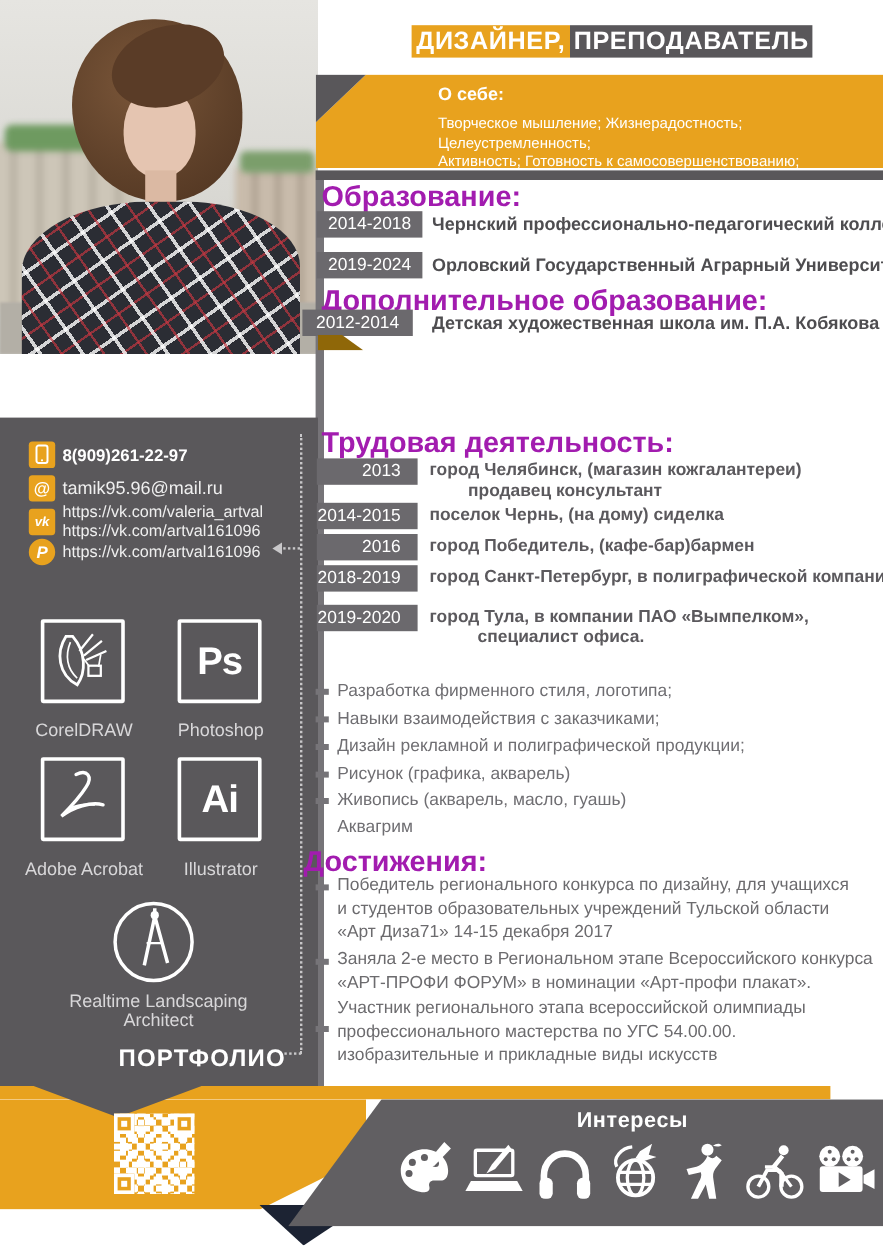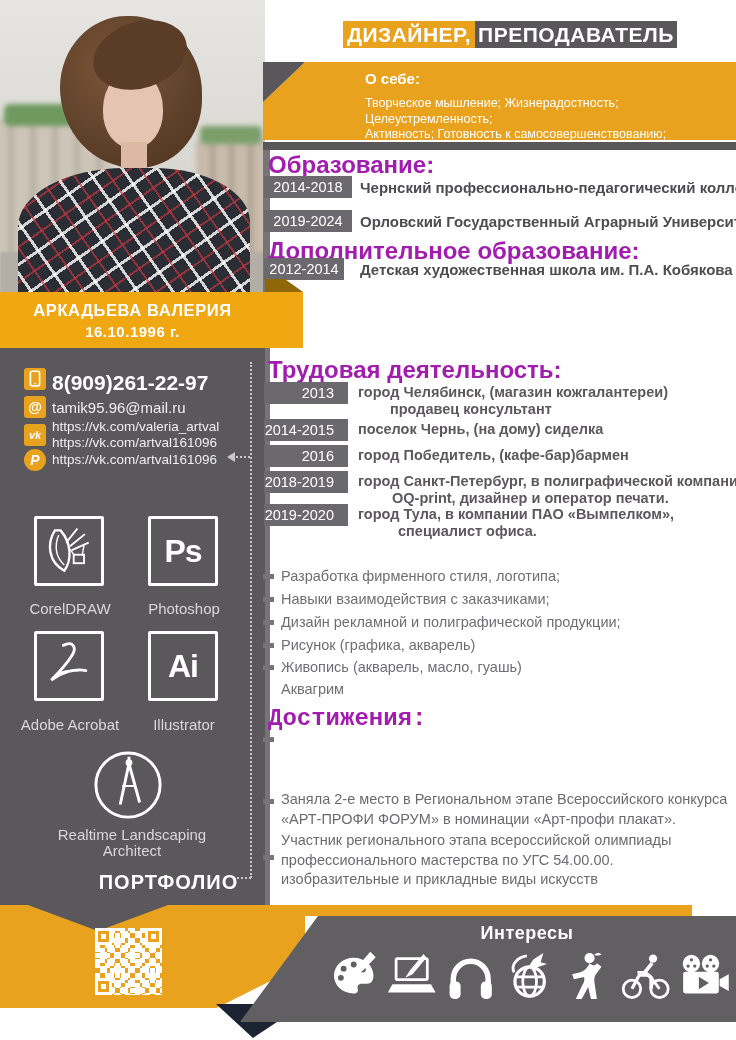--- a/index.html
+++ b/index.html
@@ -123,38 +123,34 @@
   <div class="abs about-tri"></div>
   <div class="abs gbar"></div>
   <div class="abs tline"></div>
 
   <div class="abs h-orange" style="left:268px;top:151px;">Образование:</div>
   <div class="abs badge" style="left:264px;top:176px;width:88px;">2014-2018</div>
   <div class="abs edu-school" style="left:360px;top:179px;">Чернский профессионально-педагогический колледж</div>
   <div class="abs badge" style="left:264px;top:210px;width:88px;">2019-2024</div>
   <div class="abs edu-school" style="left:360px;top:213px;">Орловский Государственный Аграрный Университет</div>
   <div class="abs h-orange" style="left:268px;top:237px;">Дополнительное образование:</div>
-  <div class="abs badge" style="left:264px;top:258px;width:80px;">2012-2014</div>
+  <div class="abs badge" style="left:252px;top:258px;width:92px;">2012-2014</div>
   <div class="abs edu-school" style="left:360px;top:261px;">Детская художественная школа им. П.А. Кобякова</div>
 
   <div class="abs fold"></div>
-  <div class="abs ribbon">
-    <div class="nm">АРКАДЬЕВА ВАЛЕРИЯ</div>
-    <div class="dt">16.10.1996 г.</div>
-  </div>
 
   <div class="abs left-panel"></div>
 
   <div class="abs c-ico" style="left:24px;top:368px;">
     <svg width="22" height="22" viewBox="0 0 24 24">
         <rect x="7" y="3.5" width="10" height="16" rx="2" fill="none" stroke="#fff" stroke-width="1.8"></rect>
         <circle cx="12" cy="17" r="1" fill="#fff"></circle>
       </svg>
   </div>
-  <div class="abs c-txt" style="left:52px;top:371px;font-size:21px;font-weight:bold;color:#fff;">8(909)261-22-97</div>
+  <div class="abs c-txt" style="left:52px;top:371px;font-size:14px;font-weight:bold;color:#fff;">8(909)261-22-97</div>
   <div class="abs c-ico" style="left:24px;top:396px;font-size:14px;">@</div>
   <div class="abs c-txt" style="left:52px;top:399px;font-size:15px;">tamik95.96@mail.ru</div>
   <div class="abs c-ico" style="left:24px;top:424px;font-size:11px;font-style:italic;">vk</div>
   <div class="abs c-txt" style="left:52px;top:419px;">https://vk.com/valeria_artval</div>
   <div class="abs c-txt" style="left:52px;top:435px;">https://vk.com/artval161096</div>
   <div class="abs c-ico" style="left:24px;top:449px;border-radius:50%;font-size:14px;font-style:italic;">P</div>
   <div class="abs c-txt" style="left:52px;top:452px;">https://vk.com/artval161096</div>
 
   <div class="abs dotline" style="left:250px;top:362px;height:516px;width:0;"></div>
   <div class="abs dothor" style="left:236px;top:456px;width:14px;"></div>
@@ -202,38 +198,40 @@
   <div class="abs h-orange" style="left:268px;top:356px;">Трудовая деятельность:</div>
   <div class="abs badge right" style="left:264px;top:382px;width:84px;">2013</div>
   <div class="abs work-line" style="left:358px;top:384px;">город Челябинск, (магазин кожгалантереи)</div>
   <div class="abs work-line" style="left:390px;top:401px;">продавец консультант</div>
   <div class="abs badge right" style="left:264px;top:419px;width:84px;">2014-2015</div>
   <div class="abs work-line" style="left:358px;top:421px;">поселок Чернь, (на дому) сиделка</div>
   <div class="abs badge right" style="left:264px;top:445px;width:84px;">2016</div>
   <div class="abs work-line" style="left:358px;top:447px;">город Победитель, (кафе-бар)бармен</div>
   <div class="abs badge right" style="left:264px;top:471px;width:84px;">2018-2019</div>
   <div class="abs work-line" style="left:358px;top:473px;">город Санкт-Петербург, в полиграфической компании</div>
-  <div class="abs work-line" style="left:392px;top:490px;">OQ-print, дизайнер и оператор печати.</div>
   <div class="abs badge right" style="left:264px;top:504px;width:84px;">2019-2020</div>
   <div class="abs work-line" style="left:358px;top:506px;">город Тула, в компании ПАО «Вымпелком»,</div>
   <div class="abs work-line" style="left:398px;top:523px;">специалист офиса.</div>
 
   <div class="abs skill" style="left:281px;top:568px;">Разработка фирменного стиля, логотипа;</div>
   <div class="abs skill" style="left:281px;top:591px;">Навыки взаимодействия с заказчиками;</div>
   <div class="abs skill" style="left:281px;top:637px;">Рисунок (графика, акварель)</div>
   <div class="abs skill" style="left:281px;top:614px;">Дизайн рекламной и полиграфической продукции;</div>
   <div class="abs skill" style="left:281px;top:659px;">Живопись (акварель, масло, гуашь)</div>
   <div class="abs skill" style="left:281px;top:681px;">Аквагрим</div>
   <div class="abs tick" style="left:263px;top:574px;"></div>
   <div class="abs tick" style="left:263px;top:597px;"></div>
   <div class="abs tick" style="left:263px;top:620px;"></div>
   <div class="abs tick" style="left:263px;top:643px;"></div>
   <div class="abs tick" style="left:263px;top:665px;"></div>
 
-  <div class="abs h-orange" style="left:268px;top:705px;font-family:Liberation Mono, monospace;">Достижения:</div>
+  <div class="abs h-orange" style="left:253px;top:705px;">Достижения:</div>
+  <div class="abs ach" style="left:281px;top:729px;">Победитель регионального конкурса по дизайну, для учащихся
+и студентов образовательных учреждений Тульской области
+«Арт Диза71»  14-15 декабря 2017</div>
   <div class="abs ach" style="left:281px;top:790px;">Заняла 2-е место в Региональном этапе Всероссийского конкурса
 «АРТ-ПРОФИ ФОРУМ» в номинации «Арт-профи плакат».</div>
   <div class="abs ach" style="left:281px;top:831px;">Участник регионального этапа всероссийской олимпиады
 профессионального мастерства по УГС 54.00.00.
 изобразительные и прикладные виды искусств</div>
   <div class="abs tick" style="left:263px;top:737px;"></div>
   <div class="abs tick" style="left:263px;top:799px;"></div>
   <div class="abs tick" style="left:263px;top:855px;"></div>
 
   <div class="abs o-strip"></div>

